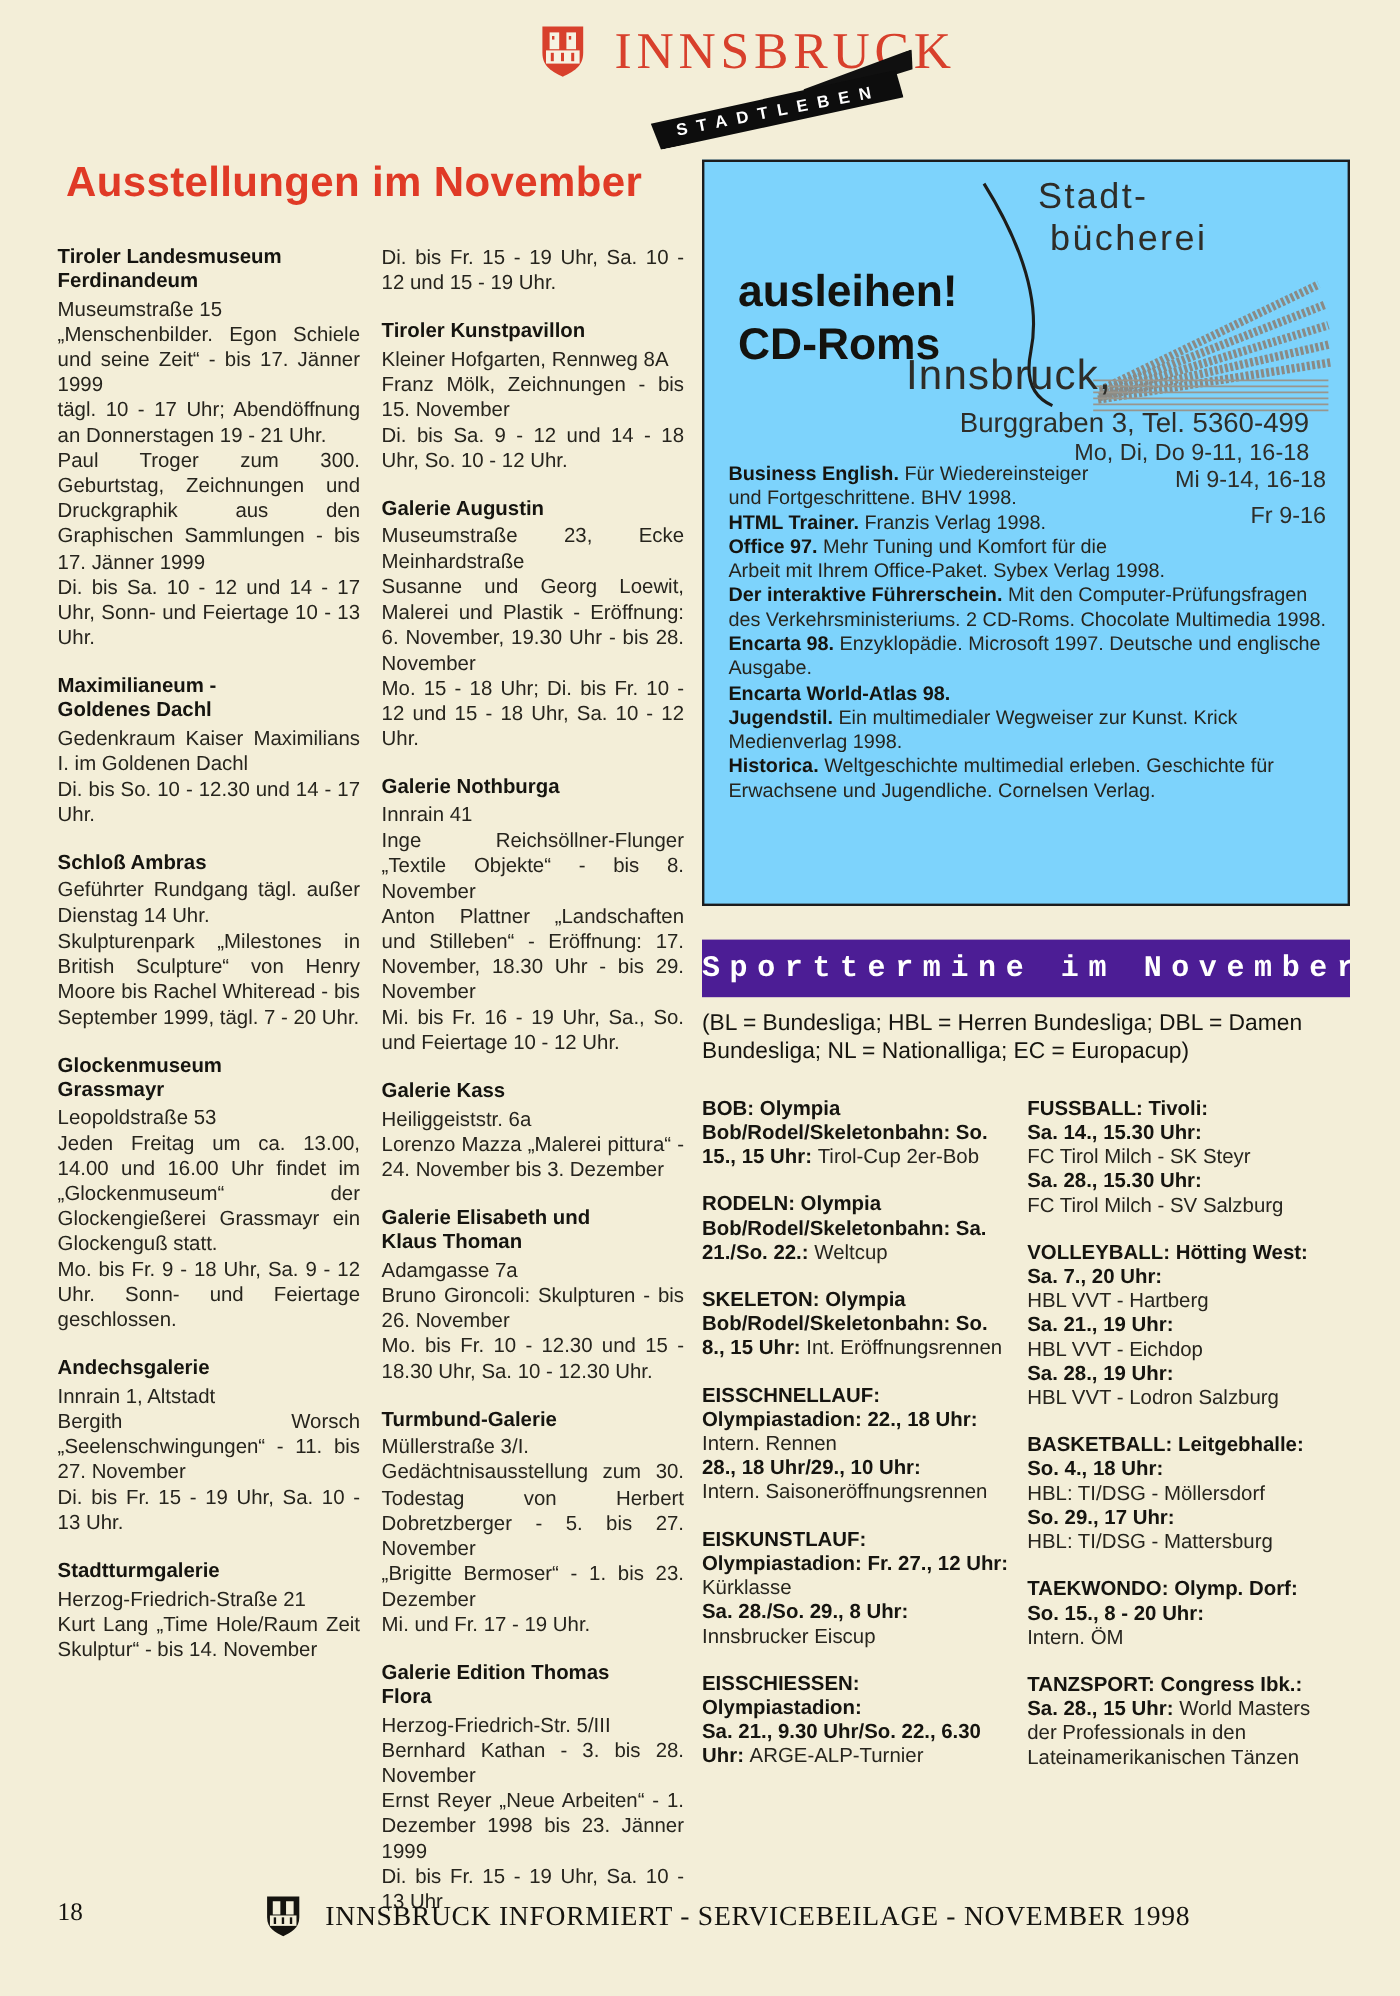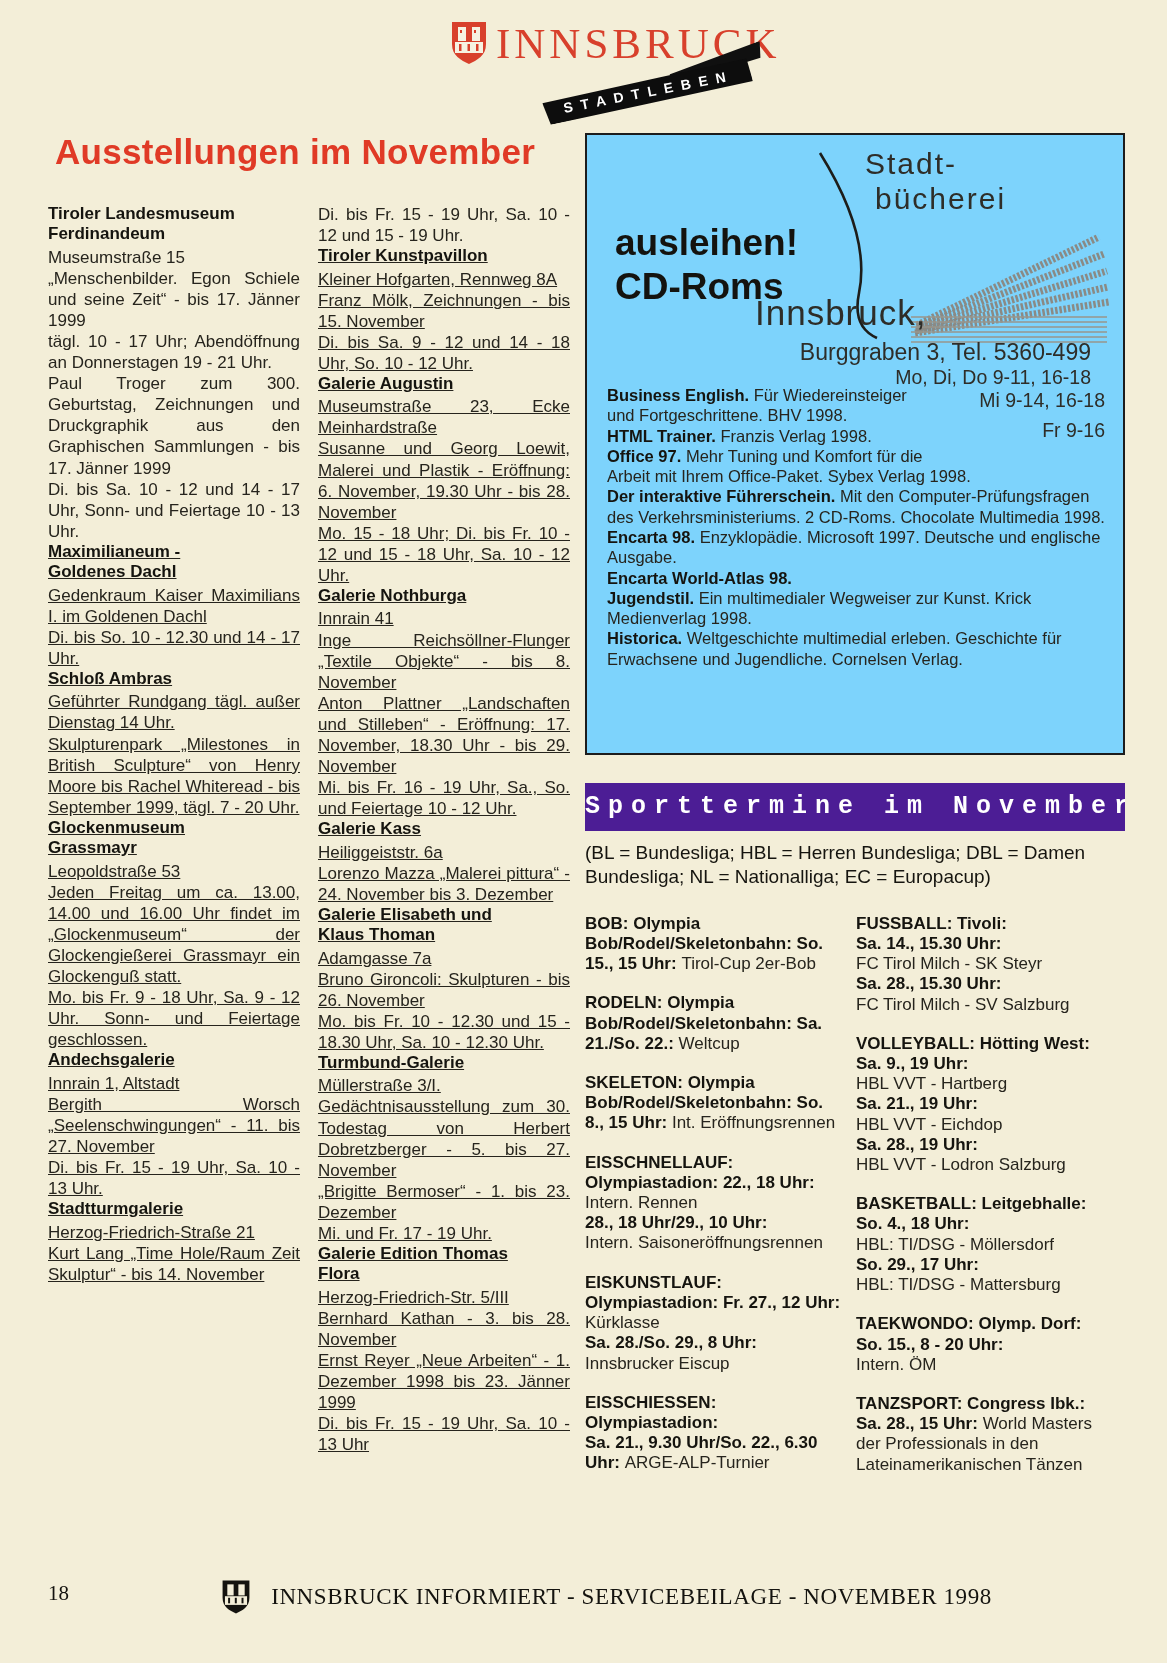--- a/index.html
+++ b/index.html
@@ -1,40 +1,40 @@
 <!DOCTYPE html>
 <html><head>
 <meta charset="utf-8">
 <style>
   html,body{margin:0;padding:0;background:#f3eed8;}
   .page{position:relative;width:1167px;height:1663px;background:#f3eed8;overflow:hidden;
         font-family:"Liberation Sans","DejaVu Sans",sans-serif;color:#26241d;}
 
   
   .header{position:absolute;top:14px;left:0;width:100%;height:112px;}
-  .logo-row{position:absolute;left:450px;top:6px;display:flex;align-items:center;}
+  .logo-row{position:absolute;left:450px;top:6px;display:flex;align-items:center;gap:16px;}
   .logo-crest{margin-right:8px;}
   .logo-text{font-family:"Liberation Serif","DejaVu Serif",serif;font-size:43px;letter-spacing:4px;
              color:#d8402c;line-height:1;}
   .swash{position:absolute;left:668px;top:40px;width:96px;height:18px;background:#101010;
          transform:rotate(-16deg);clip-path:polygon(0 40%,100% 0,96% 90%,3% 100%);}
   .ribbon{position:absolute;left:540px;top:64px;transform:rotate(-11deg);background:#0d0d0d;color:#fff;
           padding:6px 18px 6px 22px;font-size:14px;font-weight:bold;letter-spacing:8px;
           clip-path:polygon(1% 18%,99% 0,100% 84%,3% 100%);}
 
   
   .page-title{position:absolute;left:55px;top:132px;margin:0;font-size:35px;font-weight:bold;
               color:#e03a26;letter-spacing:0.3px;}
 
   
   .col{position:absolute;top:204px;font-size:17px;line-height:1.24;}
   .col1{left:48px;width:252px;}
   .col2{left:318px;width:252px;}
   .col section{margin:0;}
-  .col section + section{text-decoration:underline;}
+  .col section + section{margin-top:20px;}
   .col h3{margin:0 0 2px;font-size:17px;line-height:1.2;max-width:200px;color:#15140f;}
   .col p{margin:0;text-align:justify;}
 
   
   .right{position:absolute;left:585px;top:133px;width:540px;}
 
   .library-box{box-sizing:border-box;border:2px solid #1c1c1c;background:#7dd3fc;
                padding:0 18px 12px 20px;min-height:622px;}
   .box-header{position:relative;height:250px;}
   .library-brand{position:absolute;left:258px;top:12px;font-size:30px;letter-spacing:2px;
@@ -267,21 +267,21 @@
         </div>
       <div class="sport-col" id="sport-col2">
           <div class="sport-block">
             <p><b>FUSSBALL: Tivoli:</b></p>
             <p><b>Sa. 14., 15.30 Uhr:</b></p>
             <p><span>FC Tirol Milch - SK Steyr</span></p>
             <p><b>Sa. 28., 15.30 Uhr:</b></p>
             <p><span>FC Tirol Milch - SV Salzburg</span></p>
           </div>
           <div class="sport-block">
-            <p><b>VOLLEYBALL: Hötting West: Sa. 9., 19 Uhr:</b></p>
+            <p><b>VOLLEYBALL: Hötting West: Sa. 7., 20 Uhr:</b></p>
             <p><span>HBL VVT - Hartberg</span></p>
             <p><b>Sa. 21., 19 Uhr:</b></p>
             <p><span>HBL VVT - Eichdop</span></p>
             <p><b>Sa. 28., 19 Uhr:</b></p>
             <p><span>HBL VVT - Lodron Salzburg</span></p>
           </div>
           <div class="sport-block">
             <p><b>BASKETBALL: Leitgebhalle: So. 4., 18 Uhr:</b></p>
             <p><span>HBL: TI/DSG - Möllersdorf</span></p>
             <p><b>So. 29., 17 Uhr:</b></p>

